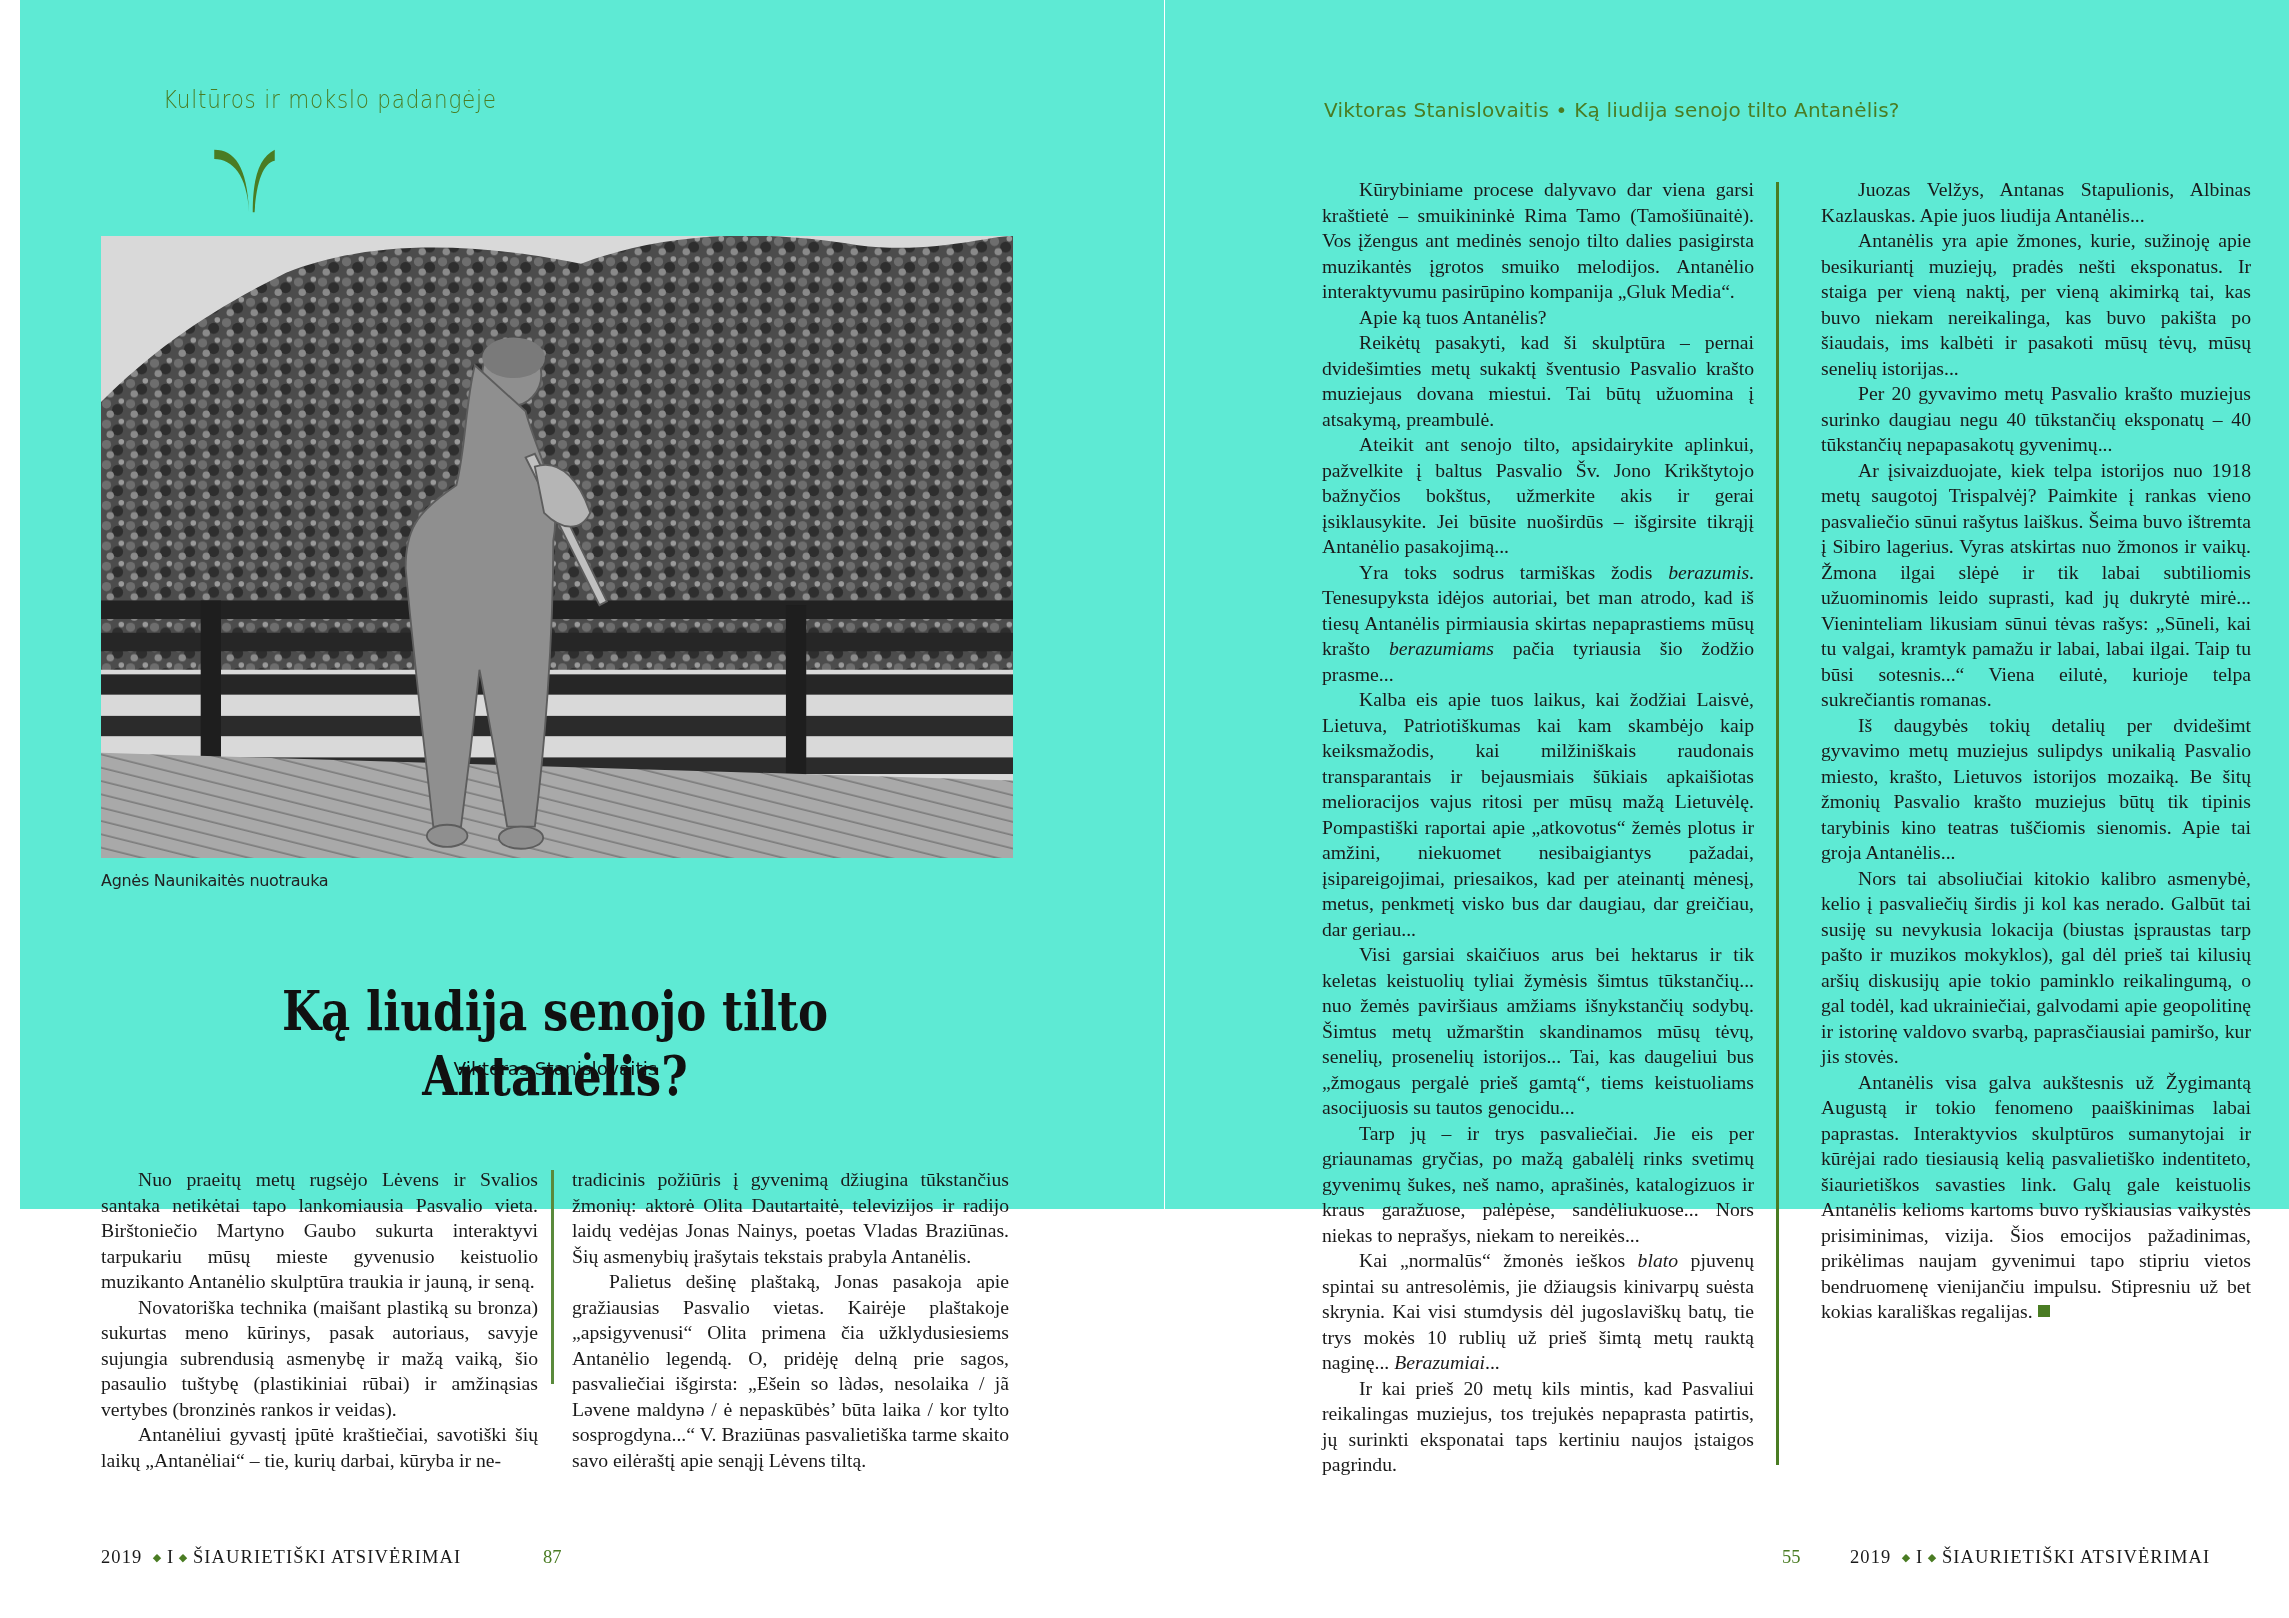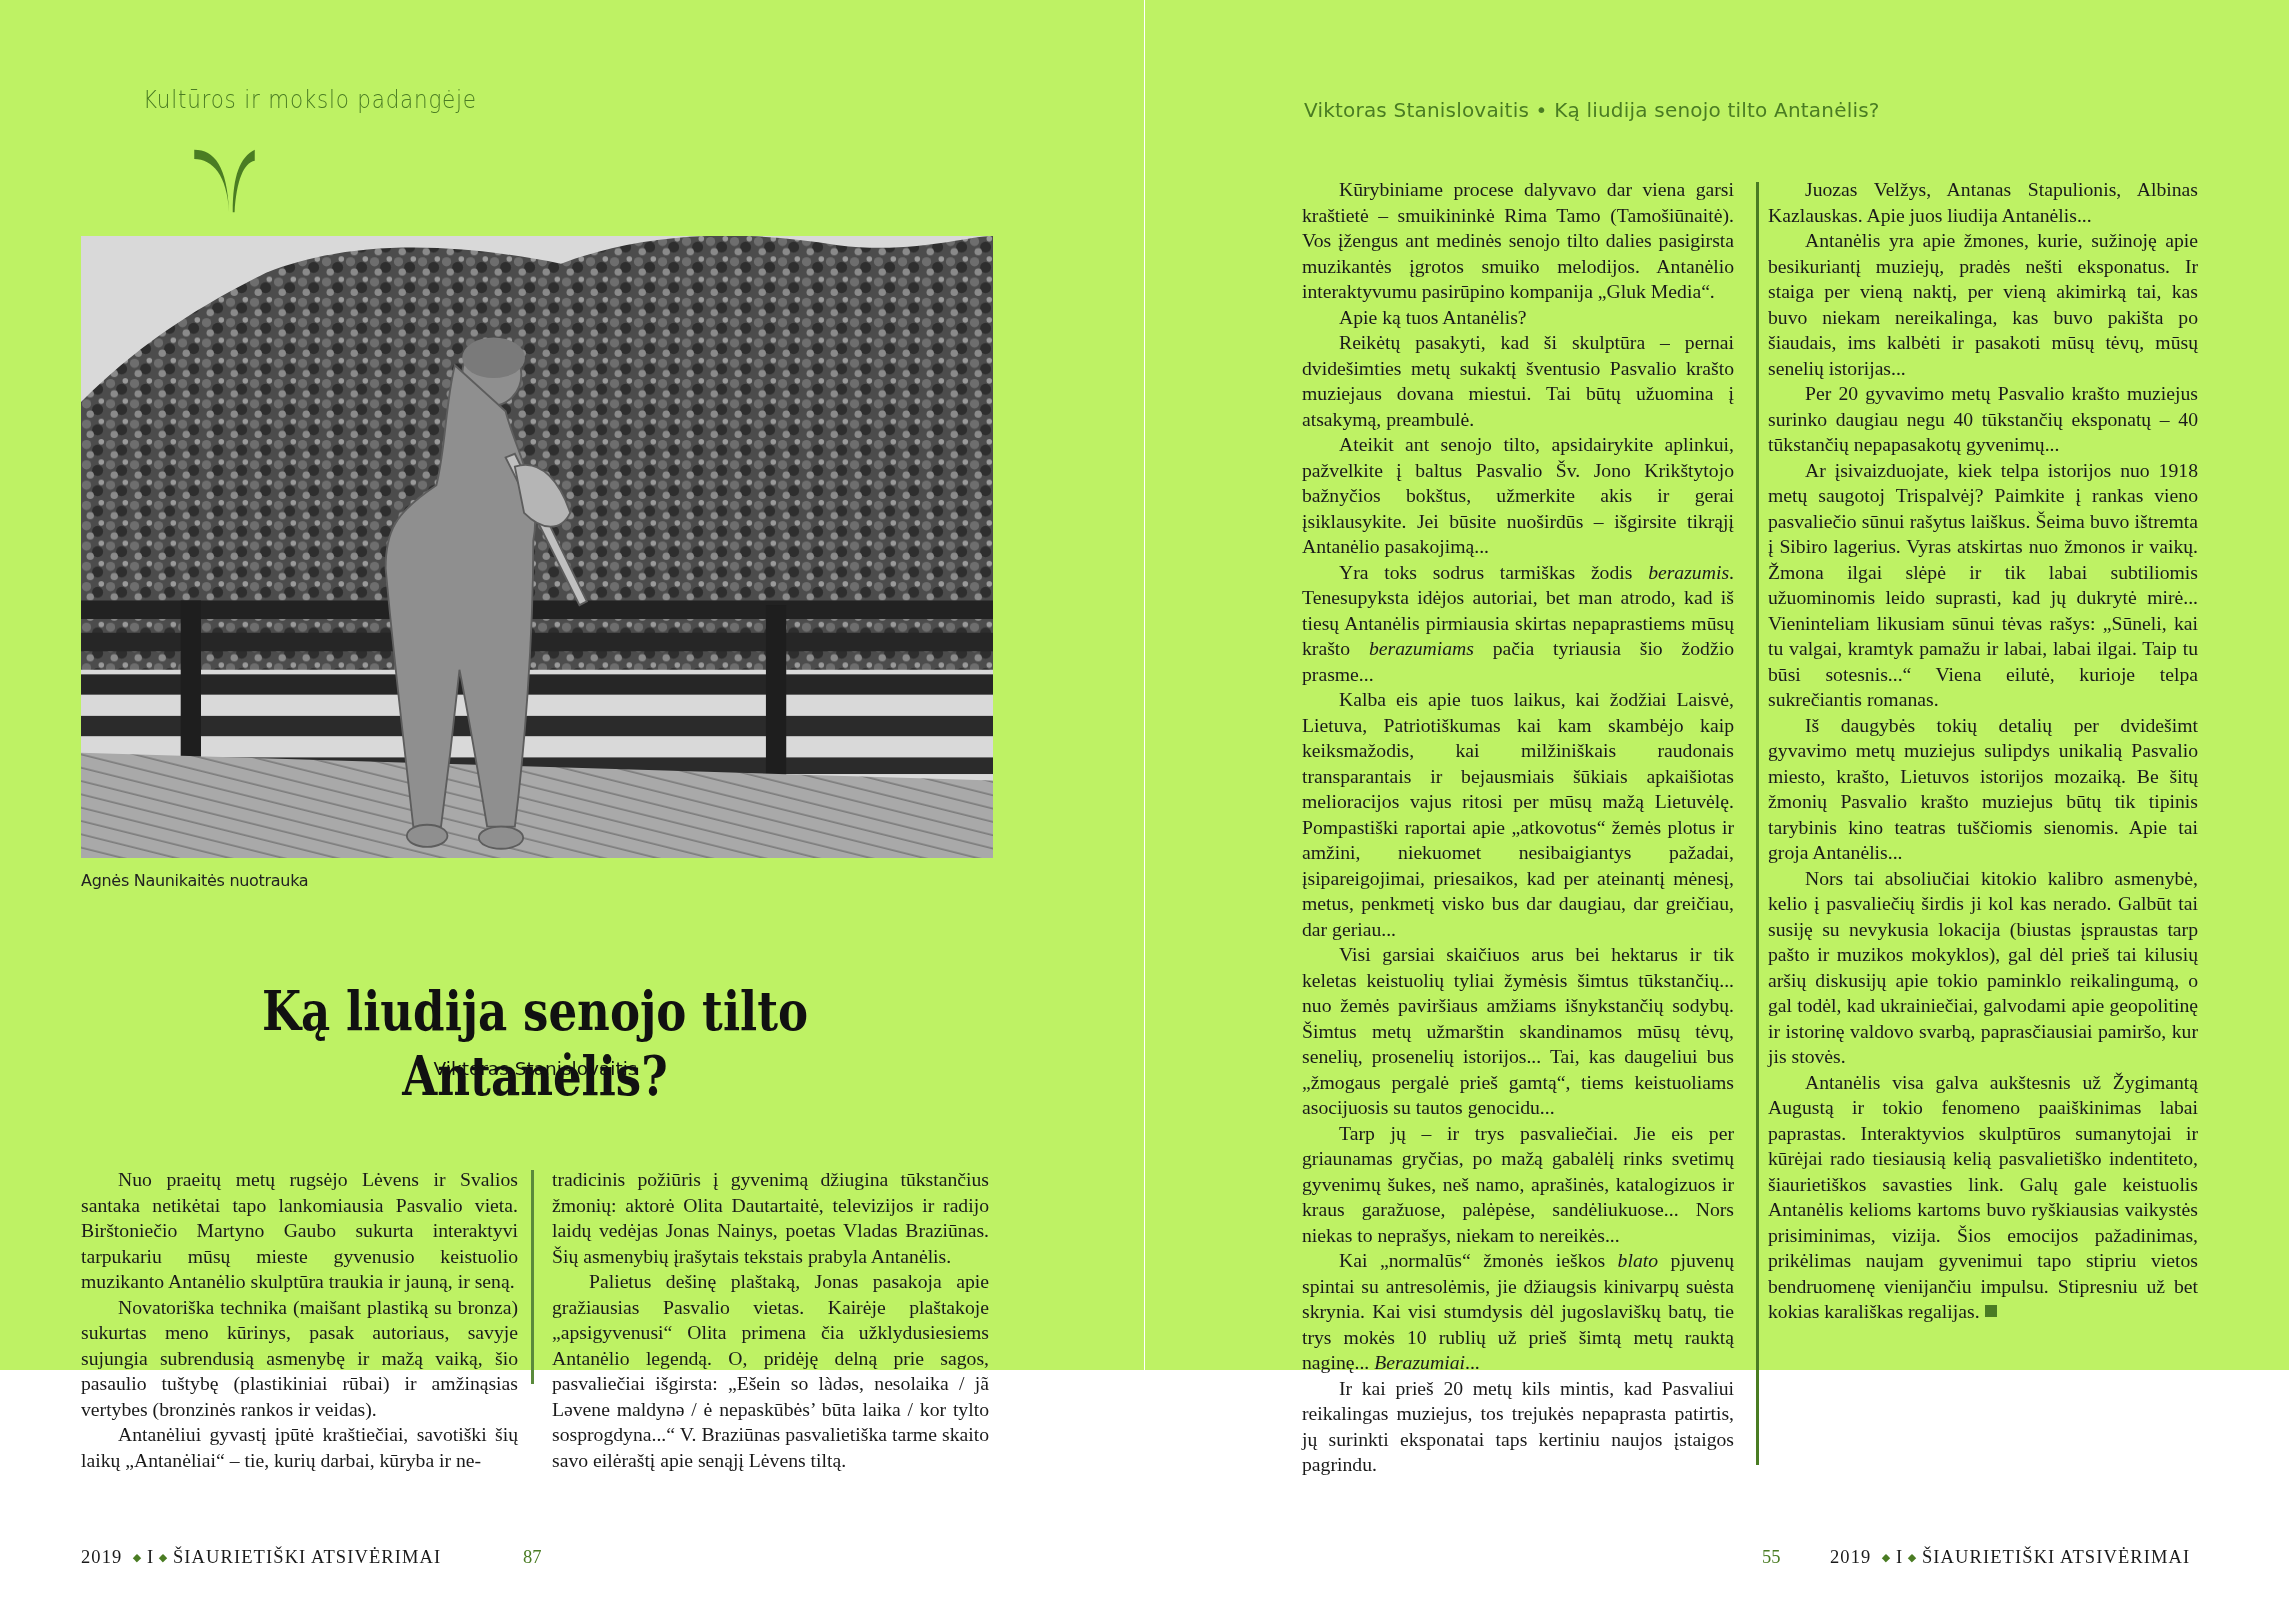--- a/index.html
+++ b/index.html
@@ -1,18 +1,18 @@
 <!DOCTYPE html>
 <html style="font-size:14.8px"><head>
 <meta charset="utf-8">
 <style>
   html, body { margin: 0; padding: 0; background: #ffffff; }
   body { width: 2290px; height: 1619px; position: relative; overflow: hidden; }
   .spread { position: absolute; inset: 0; }
-  .page { position: absolute; top: 0; height: 1370px; width: 1144px; background: #bef264; }
+  .page { position: absolute; top: 0; height: 1209px; width: 1144px; background: #5eead4; margin-left: 20px; }
   .page-left { left: 0; }
   .page-right { left: 1145px; }
 
   .section-title {
     position: absolute; left: 143px; top: 85px; width: 646px;
     font-family: "DejaVu Sans", sans-serif; font-size: 25px; letter-spacing: 0.9px;
     color: #4a7c23; font-weight: 300; transform: scaleX(0.86); transform-origin: left;
   }
   .leaf-logo { position: absolute; left: 194px; top: 148px; width: 61px; height: 66px; }
   .photo-svg { position: absolute; left: 81px; top: 236px; width: 912px; height: 622px; }
@@ -175,18 +175,18 @@
       <span class="dot">◆</span><span>I</span><span class="dot">◆</span><span>ŠIAURIETIŠKI ATSIVĖRIMAI</span>
     </div>
   </div>
 </div>
 
 <style>
   
   .page-right .r-header { left: 159px; top: 98px; }
   .page-right .r-col1 { left: 157px; top: 177px; width: 432px; }
   .page-right .r-divider { left: 611px; }
-  .page-right .r-col2 { left: 623px; top: 177px; width: 430px; }
+  .page-right .r-col2 { left: 656px; top: 177px; width: 430px; }
   .page-right .r-pagenum { left: 617px; }
   .page-right .r-footer { left: 1830px; }
   .page-right .r-footer { left: 685px; }
 </style>
 
 
 </body></html>

